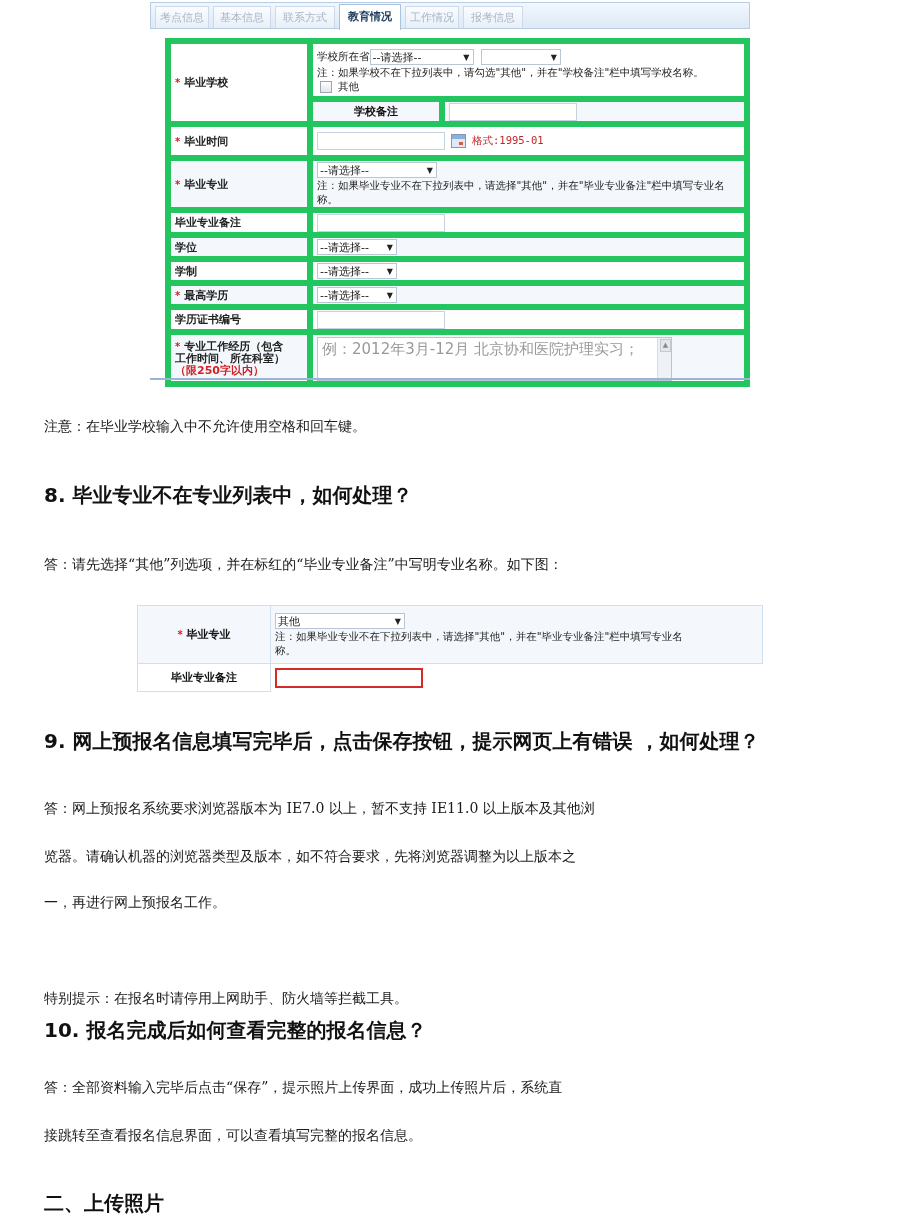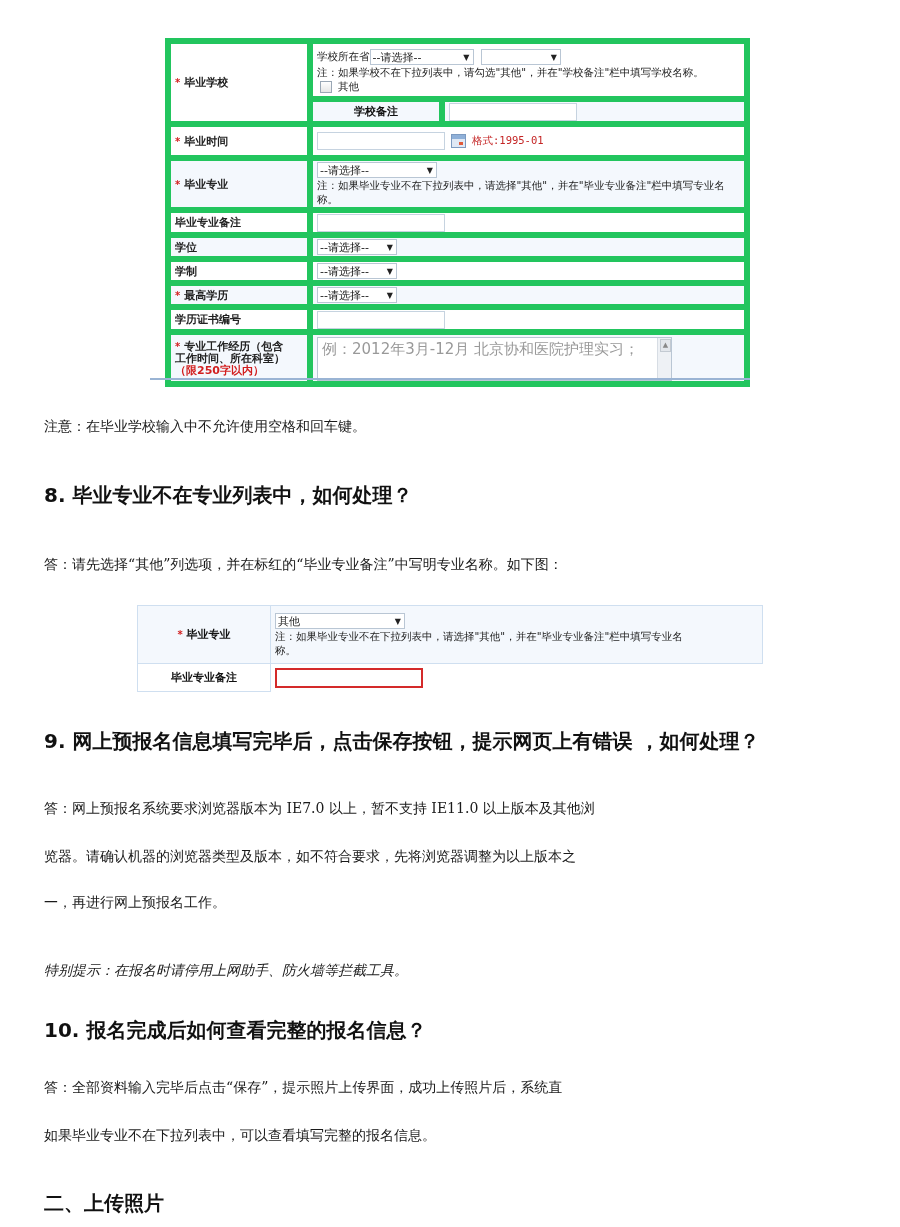--- a/index.html
+++ b/index.html
@@ -59,20 +59,28 @@
   .form2 { position: absolute; left: 0; top: 0; width: 626px; border-collapse: collapse; font-size: 11px; border-top: 1px solid #cfdff0; }
   .form2 td { border: 1px solid #cfdff0; padding: 0 4px; }
   .form2 td.lbl { width: 124px; text-align: center; font-weight: bold; }
   .form2 tr.alt td { background: #f4f8fd; }
   .redbox { display: inline-block; width: 148px; height: 20px; border: 2px solid #d42a2a; box-sizing: border-box; background: #fff; vertical-align: middle; }
 </style>
 </head>
 <body>
 
 <div class="shot1">
+  <div class="tabbar">
+    <div class="tab" style="left:4px;width:54px;">考点信息</div>
+    <div class="tab" style="left:62px;width:58px;">基本信息</div>
+    <div class="tab" style="left:124px;width:60px;">联系方式</div>
+    <div class="tab active" style="left:188px;width:62px;">教育情况</div>
+    <div class="tab" style="left:254px;width:54px;">工作情况</div>
+    <div class="tab" style="left:312px;width:60px;">报考信息</div>
+  </div>
 
   <table class="form-table">
 
     <tbody>
         <tr style="height:58px;">
       <td class="lbl" rowspan="2">
         <span class="star">*</span><span>毕业学校</span>
       </td>
       <td colspan="2" class="note" style="padding-top:2px;">
         <span>学校所在省</span><span class="sel" style="width:104px;"><span>--请选择--</span><span class="arrow">▼</span></span>
@@ -165,17 +173,17 @@
       <td style="border-right:none;border-bottom:none;"><span class="redbox"></span></td>
     </tr>
   </tbody>
     </table>
 </div>
 
 <div class="head" style="top:728px;">9. 网上预报名信息填写完毕后，点击保存按钮，提示网页上有错误 ，如何处理？</div>
 <div class="para" style="top:796px;">答：网上预报名系统要求浏览器版本为 IE7.0 以上，暂不支持 IE11.0 以上版本及其他浏</div>
 <div class="para" style="top:844px;">览器。请确认机器的浏览器类型及版本，如不符合要求，先将浏览器调整为以上版本之</div>
 <div class="para" style="top:890px;">一，再进行网上预报名工作。</div>
-<div class="para" style="top:958px;font-style:italic;">特别提示：在报名时请停用上网助手、防火墙等拦截工具。</div>
+<div class="para" style="top:986px;">特别提示：在报名时请停用上网助手、防火墙等拦截工具。</div>
 <div class="head" style="top:1017px;">10. 报名完成后如何查看完整的报名信息？</div>
 <div class="para" style="top:1075px;">答：全部资料输入完毕后点击“保存”，提示照片上传界面，成功上传照片后，系统直</div>
-<div class="para" style="top:1123px;">如果毕业专业不在下拉列表中，可以查看填写完整的报名信息。</div>
+<div class="para" style="top:1123px;">接跳转至查看报名信息界面，可以查看填写完整的报名信息。</div>
 <div class="head" style="top:1190px;">二、上传照片</div>
 
 </body></html>

